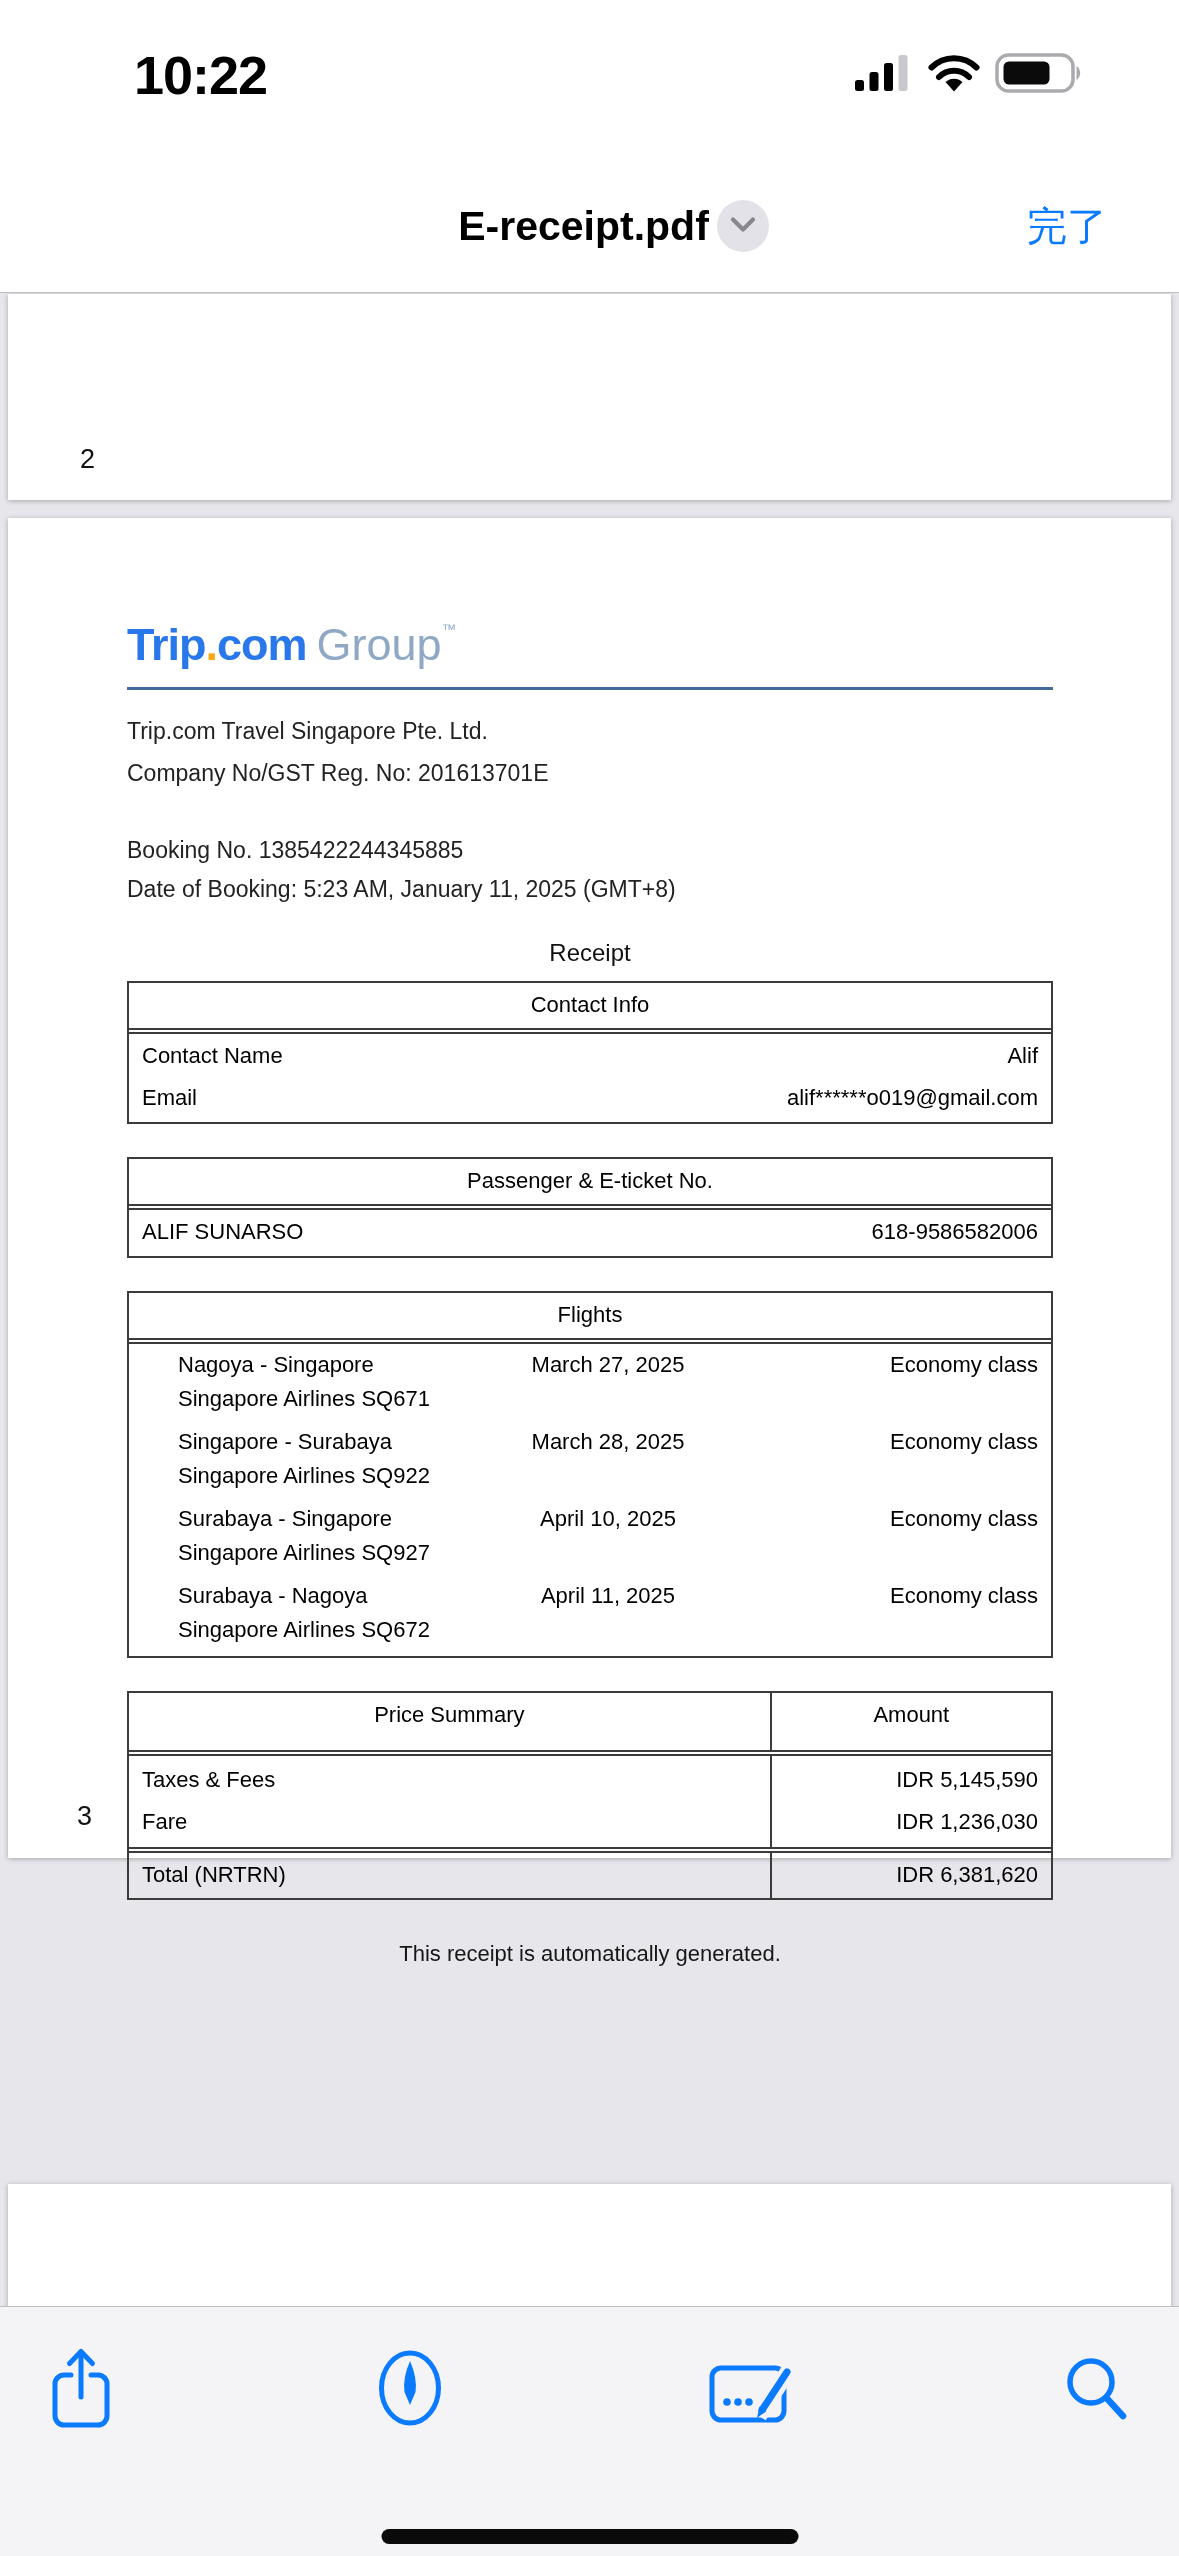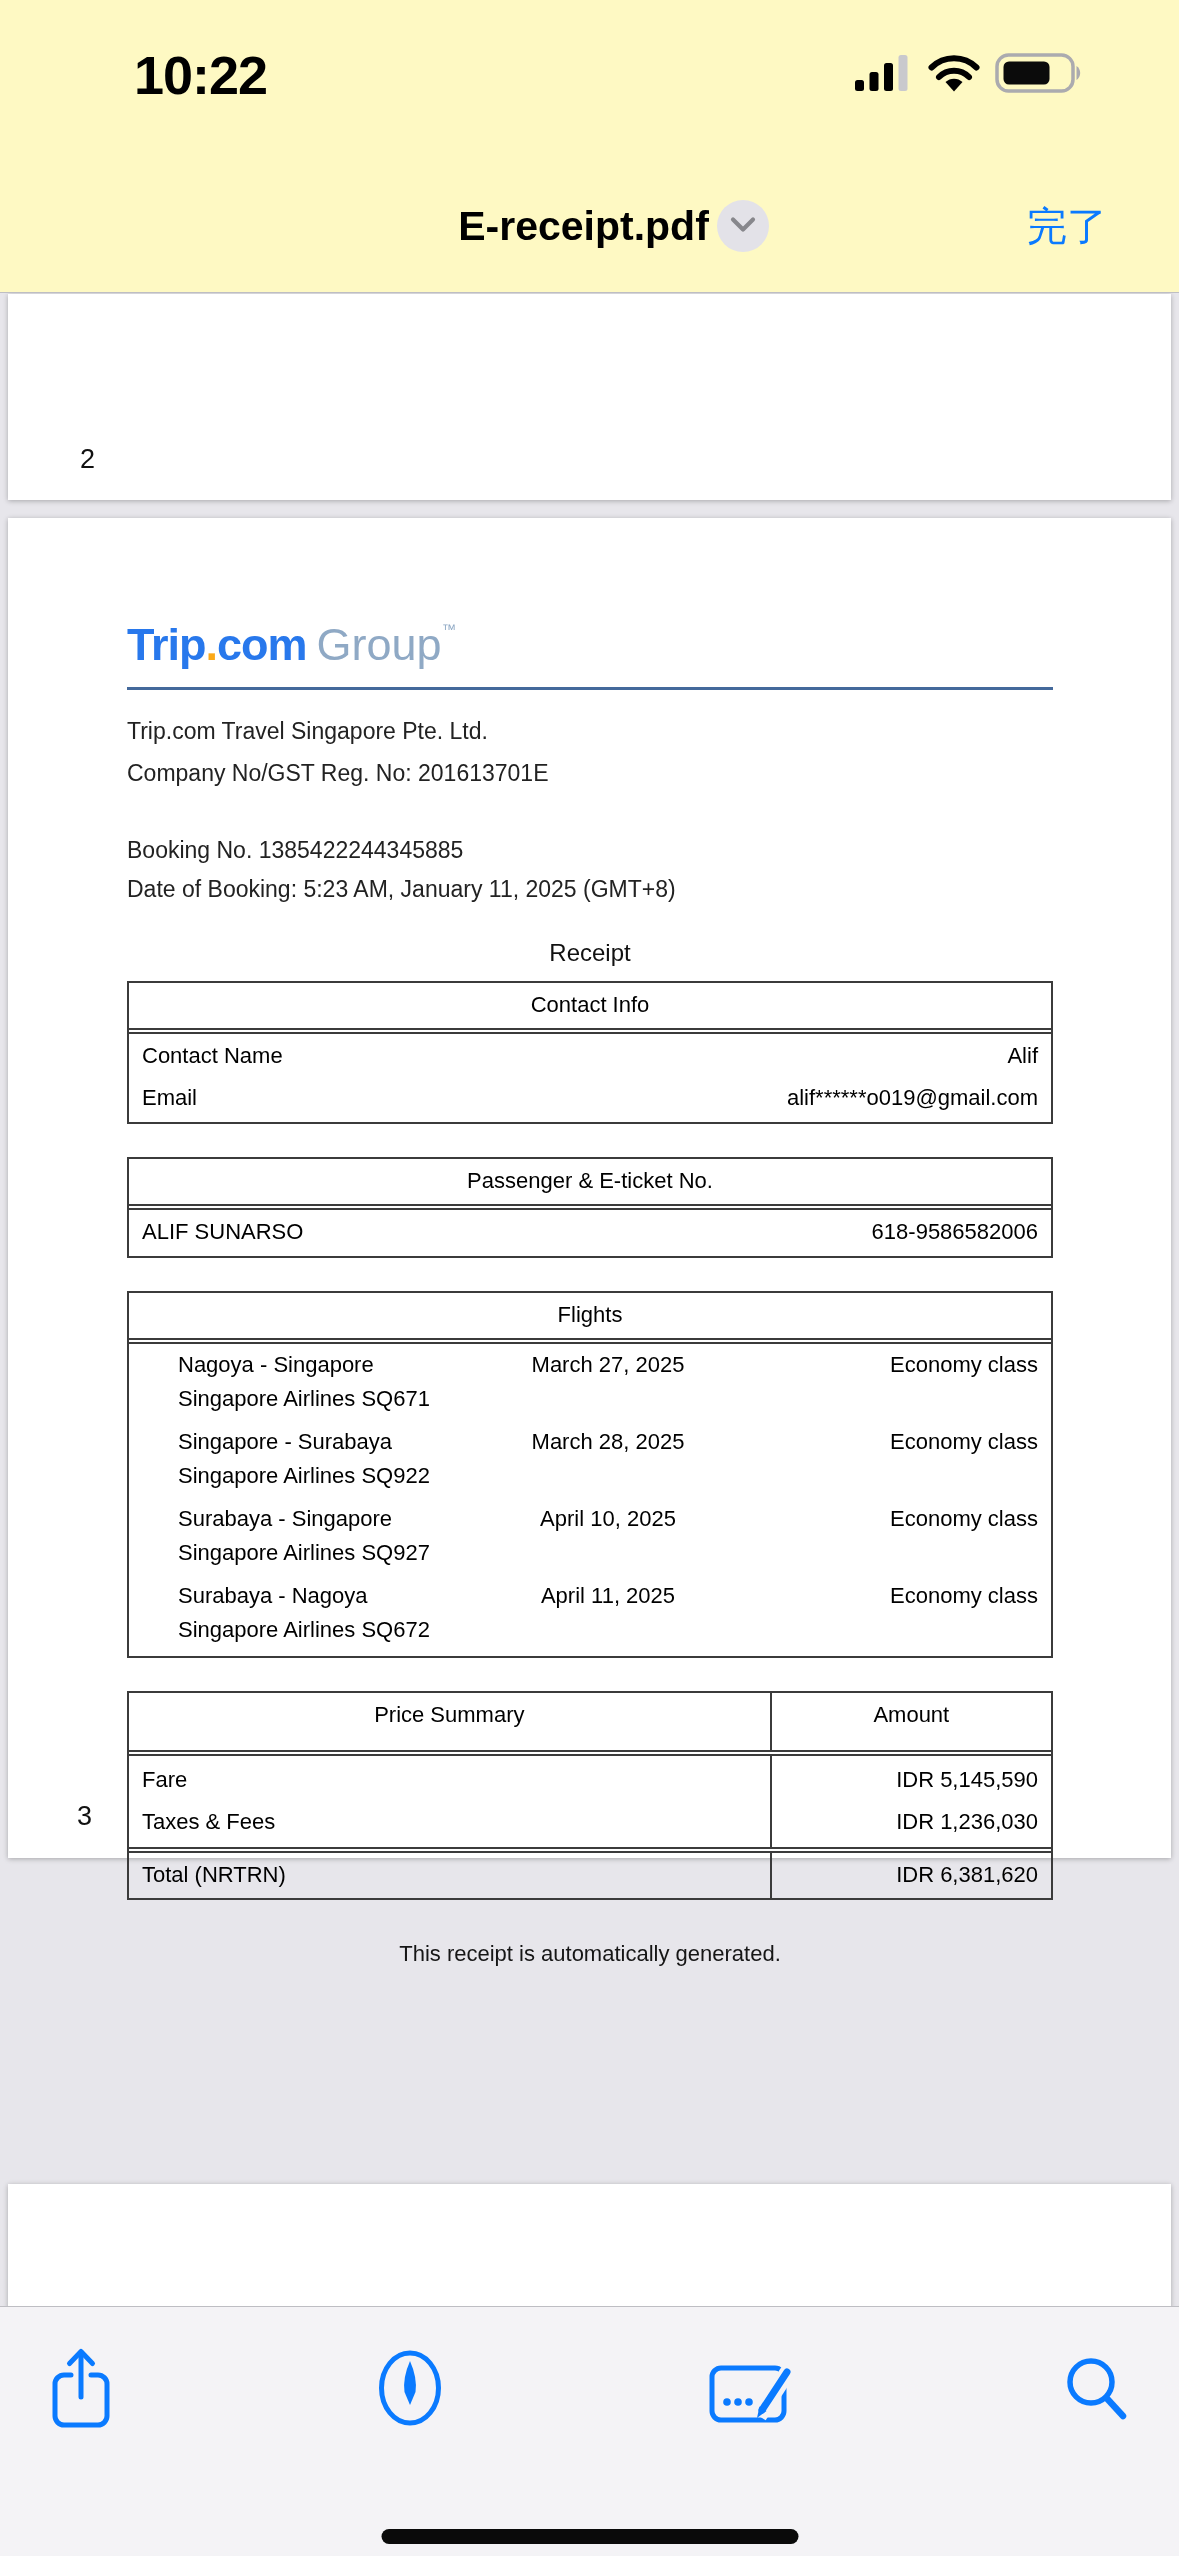--- a/index.html
+++ b/index.html
@@ -8,21 +8,21 @@
     font-family: "Liberation Sans", "DejaVu Sans", sans-serif;
     background:#E7E6EB;
     position:relative;
     overflow:hidden;
     color:#1b1b1b;
   }
 
   
   .top-chrome {
     position:absolute; top:0; left:0; right:0; height:293px;
-    background:#fef9c3;
+    background:#ffffff;
     border-bottom:1px solid #BEBEC3;
     z-index:10;
   }
   .status-bar {
     position:absolute; top:38px; left:0; right:0; height:74px;
     display:flex; justify-content:space-between; align-items:center;
     padding:0 96px 0 134px;
   }
   .time { font-size:54px; font-weight:700; letter-spacing:-1px; color:#000; }
   .status-icons { display:flex; align-items:center; gap:15px; }
@@ -239,22 +239,22 @@
         </div>
       </div>
 
       <div class="tbl">
         <div class="split price-header">
           <div class="c1">Price Summary</div>
           <div class="c2">Amount</div>
         </div>
         <div class="split price-body">
           <div class="c1 cell">
+            <div class="price-line">Taxes &amp; Fees</div>
             <div class="price-line">Fare</div>
-            <div class="price-line">Taxes &amp; Fees</div>
           </div>
           <div class="c2 cell amount-col">
             <div class="price-line">IDR 5,145,590</div>
             <div class="price-line">IDR 1,236,030</div>
           </div>
         </div>
         <div class="split price-total">
           <div class="c1 cell">Total (NRTRN)</div>
           <div class="c2 cell amount-col">IDR 6,381,620</div>
         </div>

